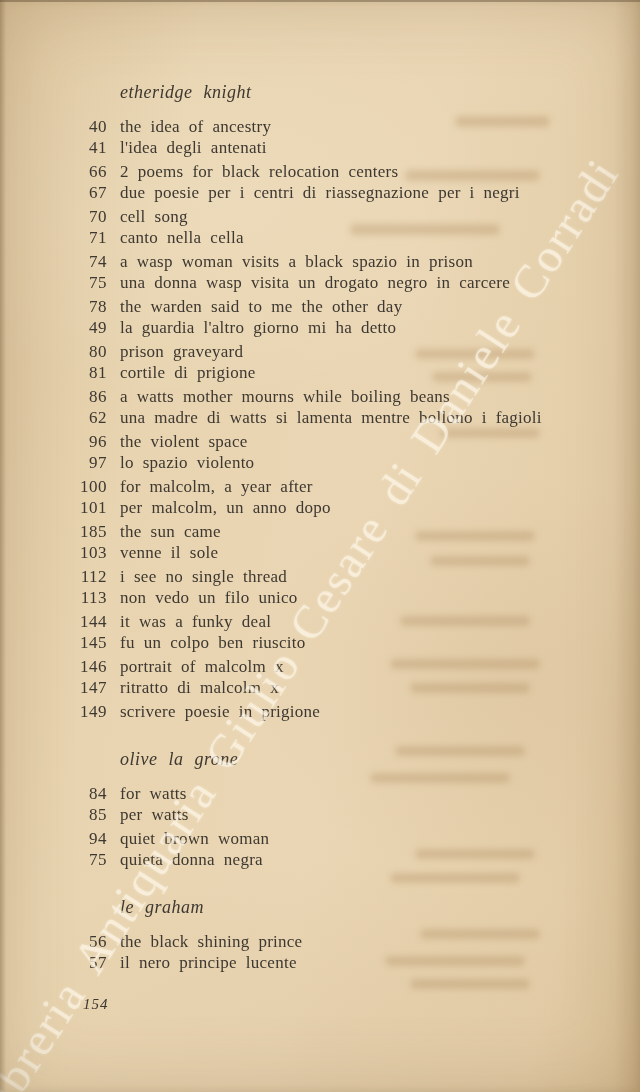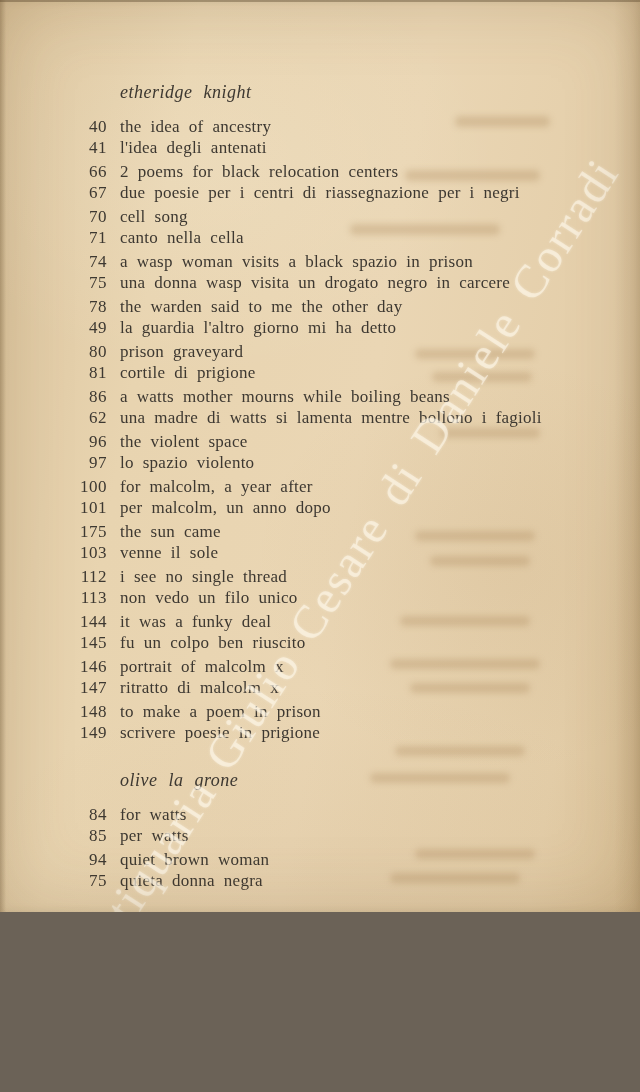--- a/index.html
+++ b/index.html
@@ -1,21 +1,21 @@
 <!DOCTYPE html>
 <html><head>
 <meta charset="utf-8">
 <style>
   html, body { margin: 0; padding: 0; }
   body { background: #6b6257; font-family: "Liberation Serif", serif; }
 
   .page {
     position: relative;
     width: 640px;
-    height: 912px;
+    height: 1092px;
     overflow: hidden;
     background: linear-gradient(100deg, #dcc59e 0%, #e8d4b0 25%, #ead6b4 55%, #e3cda8 86%, #d9c096 100%);
     color: #3d3831;
   }
 
   
   .grain {
     position: absolute; inset: 0; pointer-events: none; z-index: 1;
     background:
       radial-gradient(ellipse 420px 300px at 32% 18%, rgba(255,250,235,0.16), transparent 70%),
@@ -217,21 +217,21 @@
               <span class="num">100</span>
               <span class="title">for malcolm, a year after</span>
             </div>
             <div class="entry">
               <span class="num">101</span>
               <span class="title">per malcolm, un anno dopo</span>
             </div>
           </div>
           <div class="group">
             <div class="entry">
-              <span class="num">175</span>
+              <span class="num">185</span>
               <span class="title">the sun came</span>
             </div>
             <div class="entry">
               <span class="num">103</span>
               <span class="title">venne il sole</span>
             </div>
           </div>
           <div class="group">
             <div class="entry">
               <span class="num">112</span>
@@ -256,24 +256,20 @@
             <div class="entry">
               <span class="num">146</span>
               <span class="title">portrait of malcolm x</span>
             </div>
             <div class="entry">
               <span class="num">147</span>
               <span class="title">ritratto di malcolm x</span>
             </div>
           </div>
           <div class="group">
-            <div class="entry">
-              <span class="num">148</span>
-              <span class="title">to make a poem in prison</span>
-            </div>
             <div class="entry">
               <span class="num">149</span>
               <span class="title">scrivere poesie in prigione</span>
             </div>
           </div>
         </section>
         <section class="toc-section">
           <h2 class="author">olive la grone</h2>
           <div class="group">
             <div class="entry">

